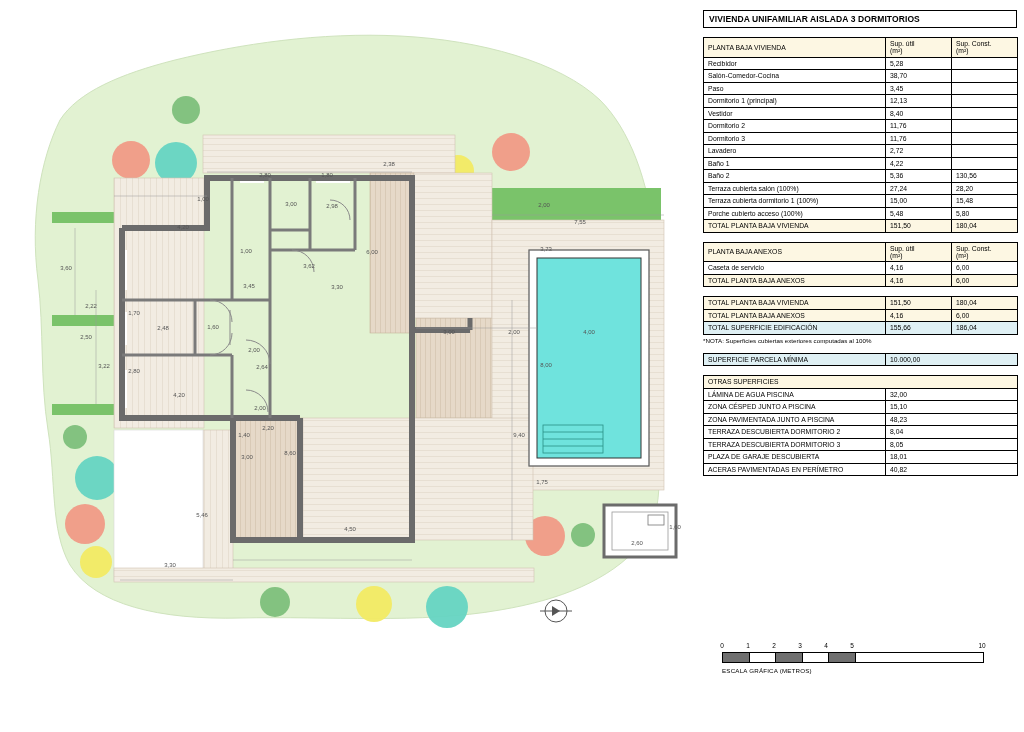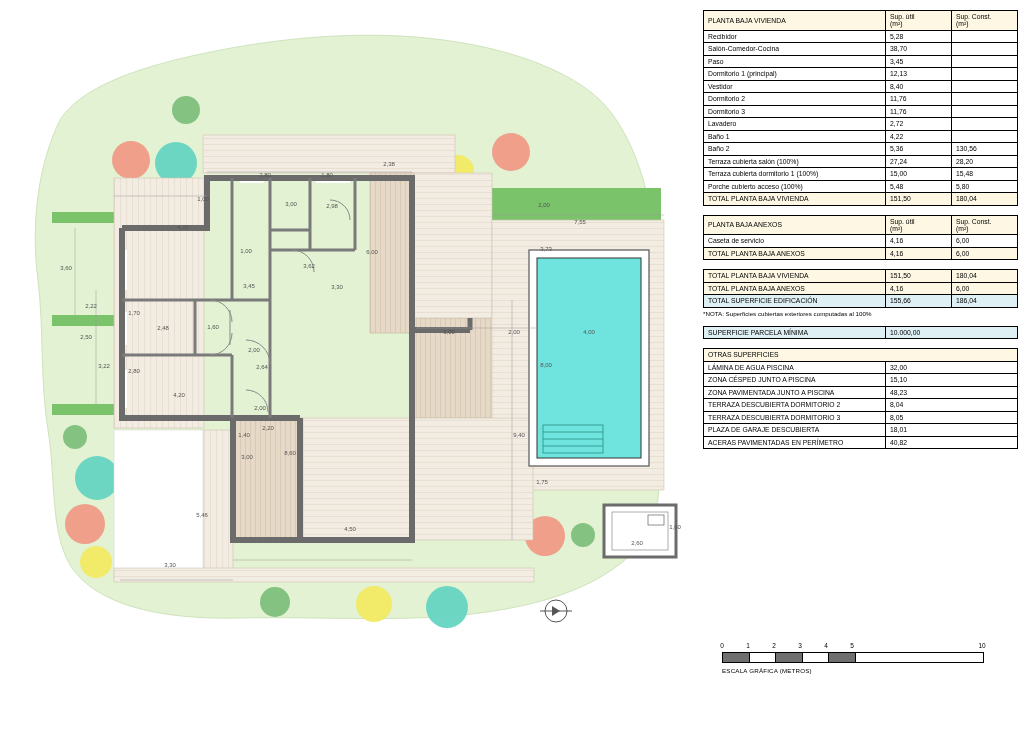--- a/index.html
+++ b/index.html
@@ -328,20 +328,21 @@
       <g>
         <circle cx="556" cy="611" r="11" fill="#ffffff" stroke="#555" stroke-width="1"></circle>
         <line x1="540" y1="611" x2="572" y2="611" stroke="#555" stroke-width="1"></line>
         <path d="M552 606 L560 611 L552 616 Z" fill="#555"></path>
       </g>
     </svg>
   </div>
 
   <div class="panel">
 
+    <div class="title-box">VIVIENDA UNIFAMILIAR AISLADA 3 DORMITORIOS</div>
 
     <table class="tbl">
       <colgroup>
           <col class="col-name">
           <col class="col-a">
           <col class="col-b">
         </colgroup>
       <tbody id="t1body">
         <tr class="hdr">
           <th>PLANTA BAJA VIVIENDA</th>

